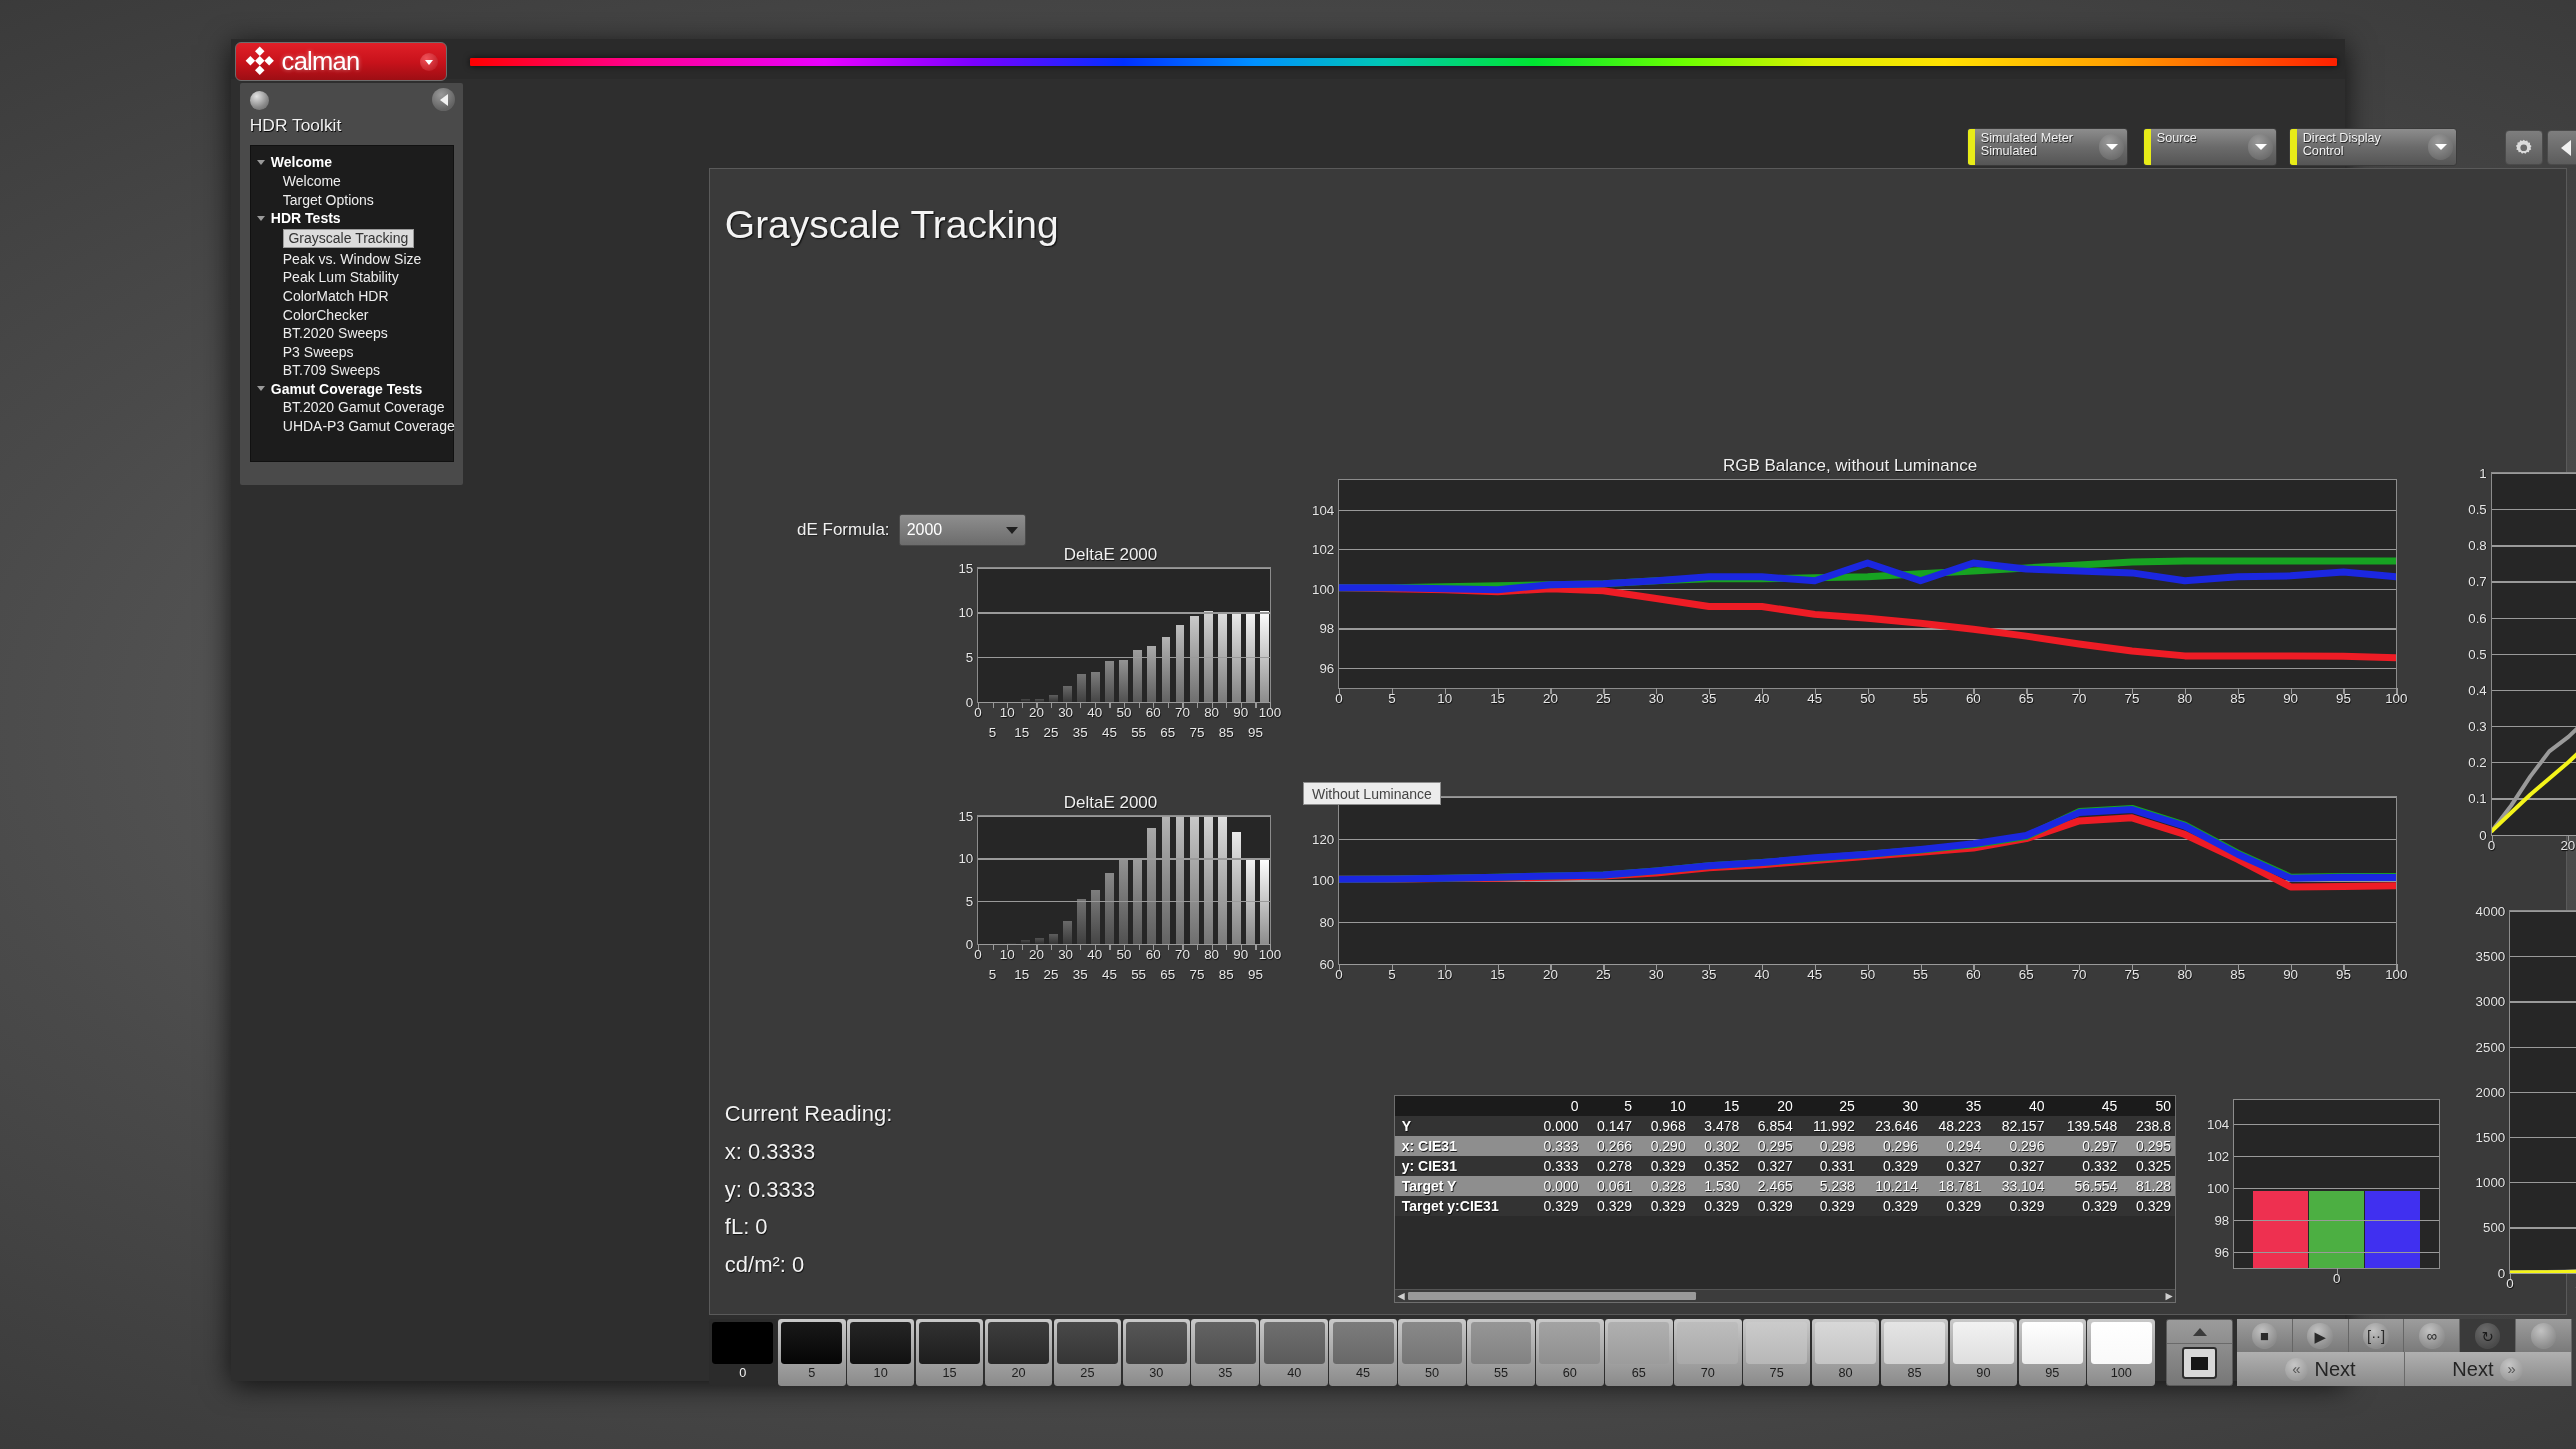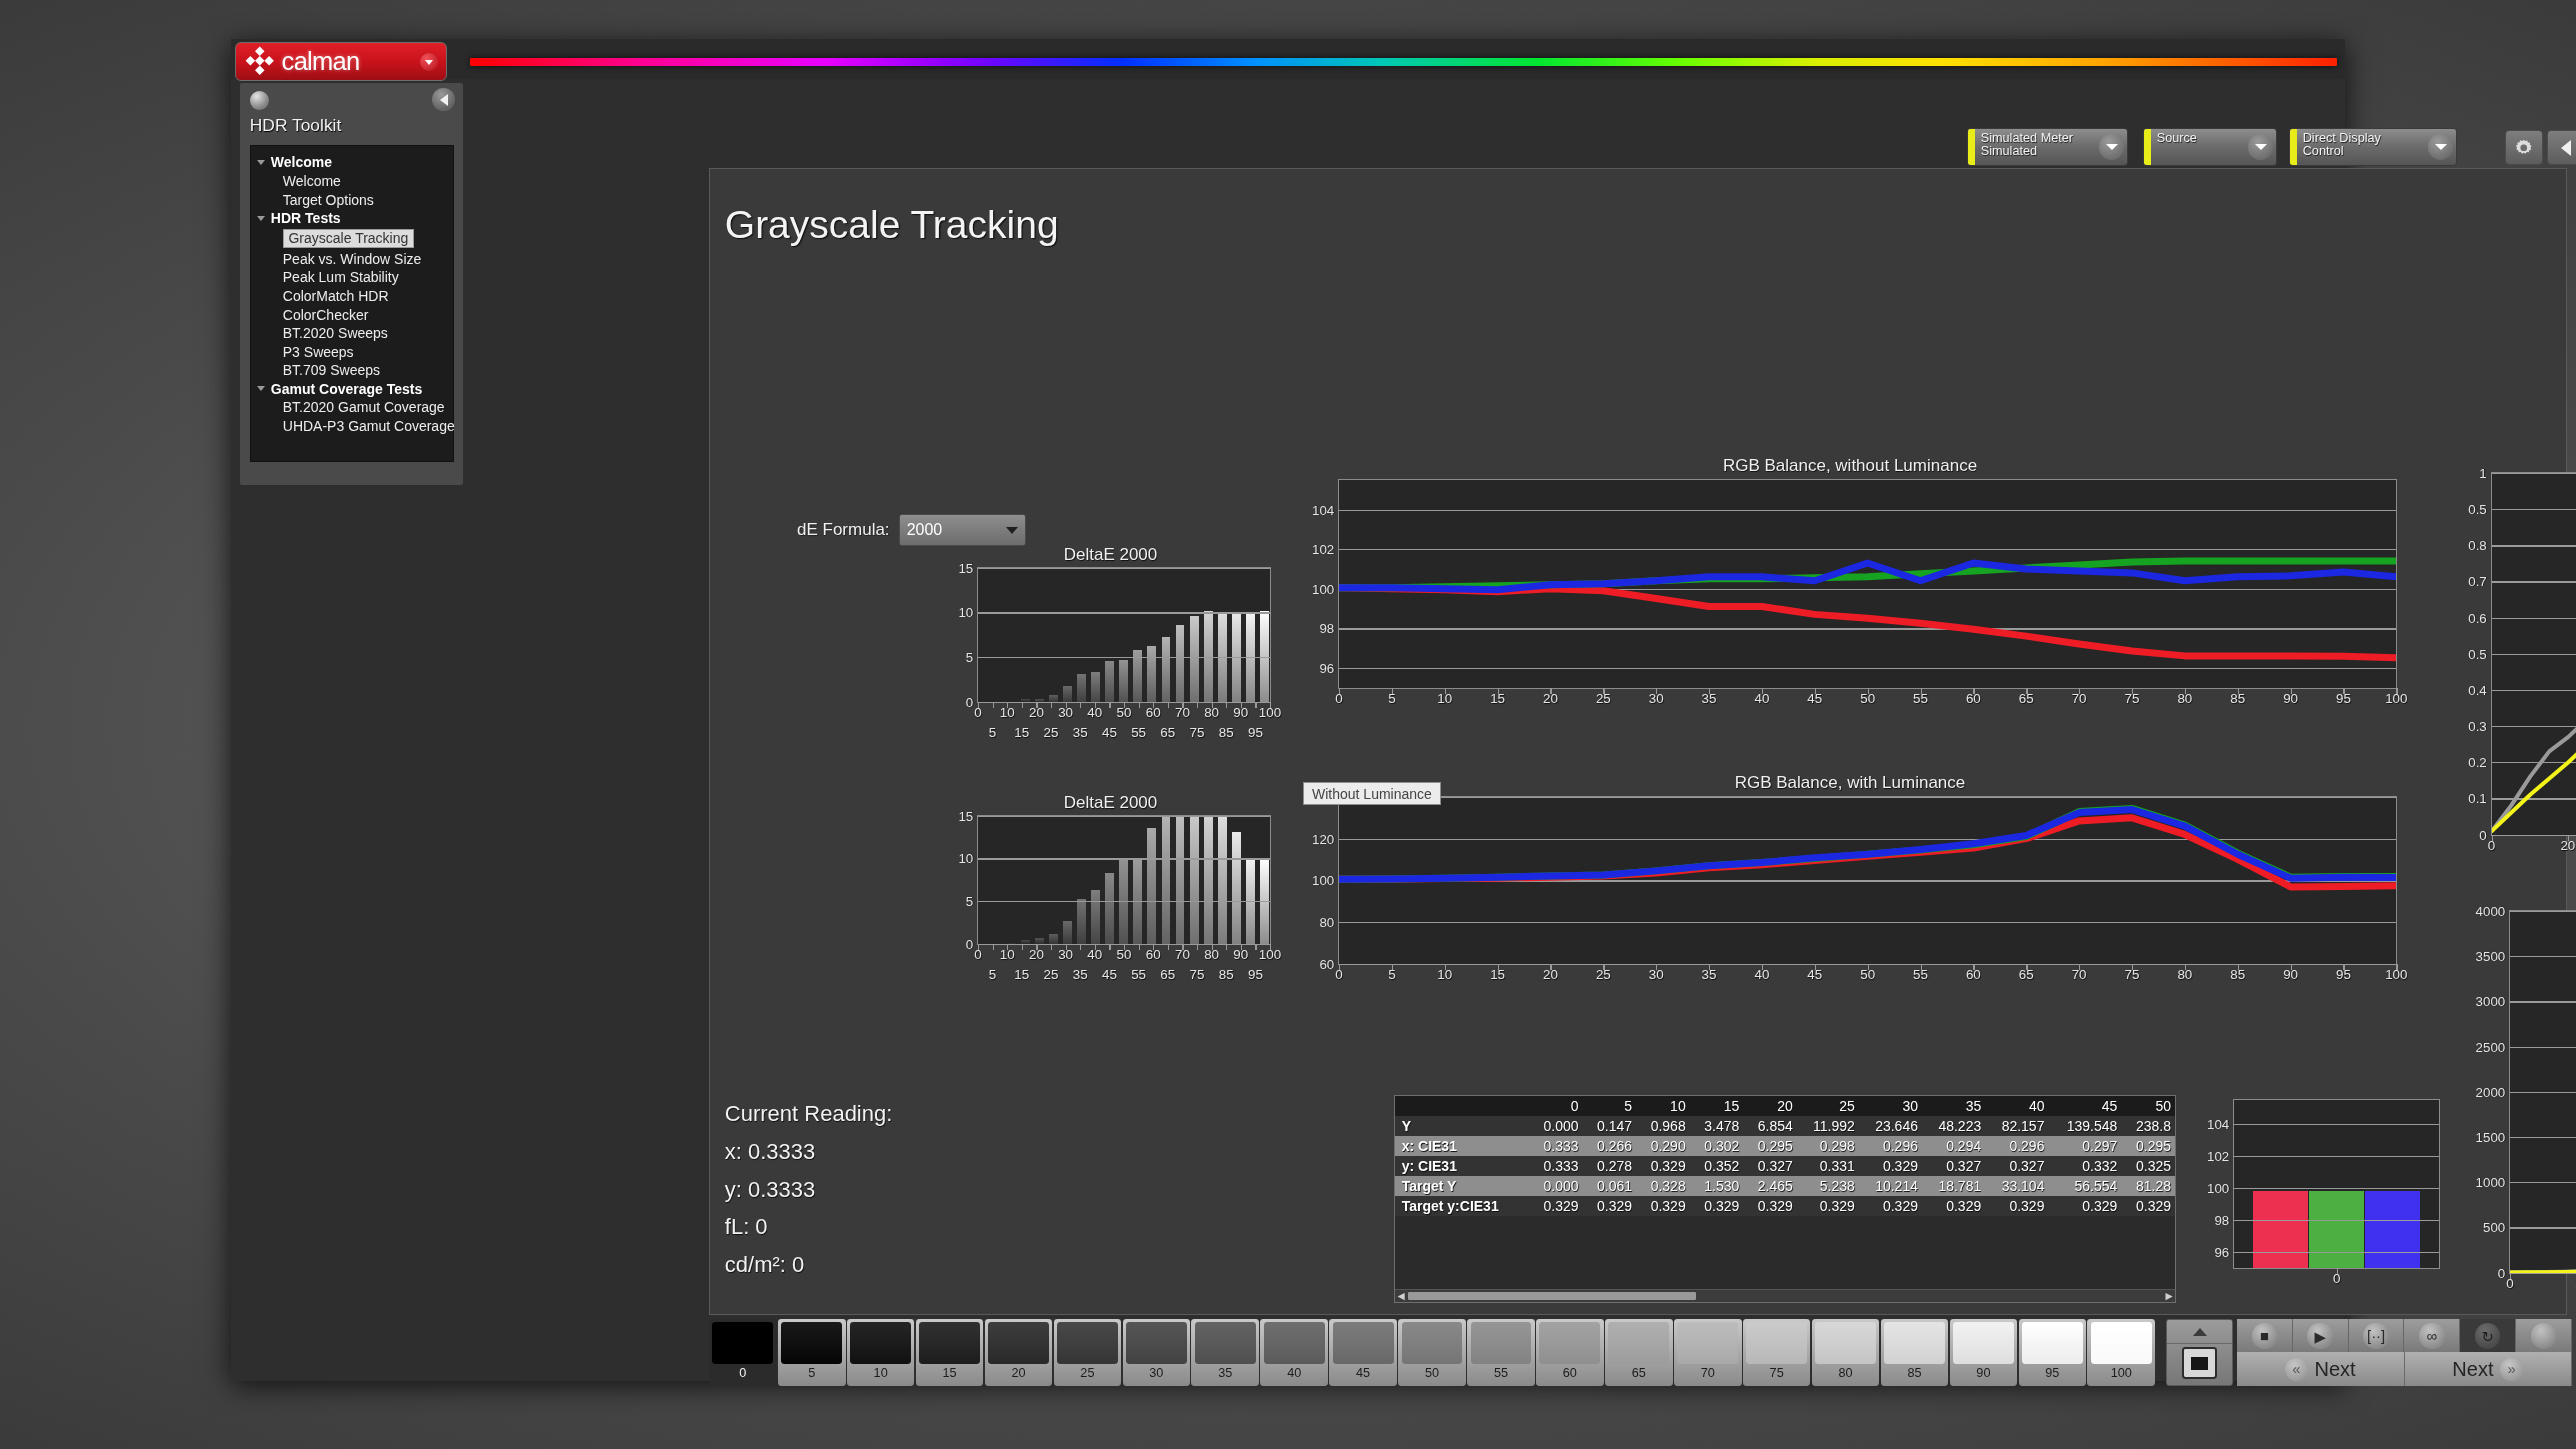--- a/index.html
+++ b/index.html
@@ -621,21 +621,20 @@
             <div class="tick" style="left: 95%;"></div>
             <div class="xlab" style="left: 95%;">95</div>
             <div class="tick" style="left: 100%;"></div>
             <div class="xlab" style="left: 100%;">100</div>
           </div>
     </div>
 
     <div id="wl-tag">Without Luminance</div>
 
     <div class="panel" id="rgb2">
-      <div class="ptitle">RGB Balance, with Luminance</div>
       <div class="plot" style="position: absolute; inset: 23px 2.7px 29.5px 38px;">
             <div class="gridline" style="top: 100%;"></div>
             <div class="ylab" style="top: 100%;">60</div>
             <div class="gridline" style="top: 75%;"></div>
             <div class="ylab" style="top: 75%;">80</div>
             <div class="gridline" style="top: 50%;"></div>
             <div class="ylab" style="top: 50%;">100</div>
             <div class="gridline" style="top: 25%;"></div>
             <div class="ylab" style="top: 25%;">120</div>
             <div class="gridline" style="top: 0%;"></div>

